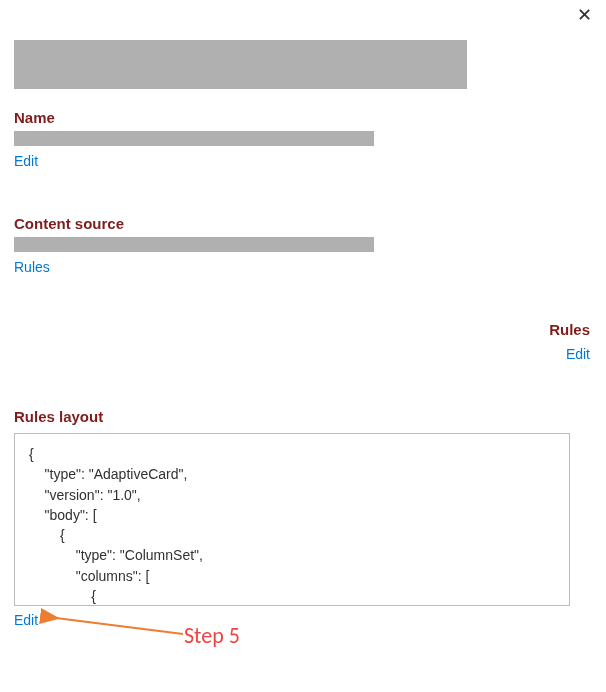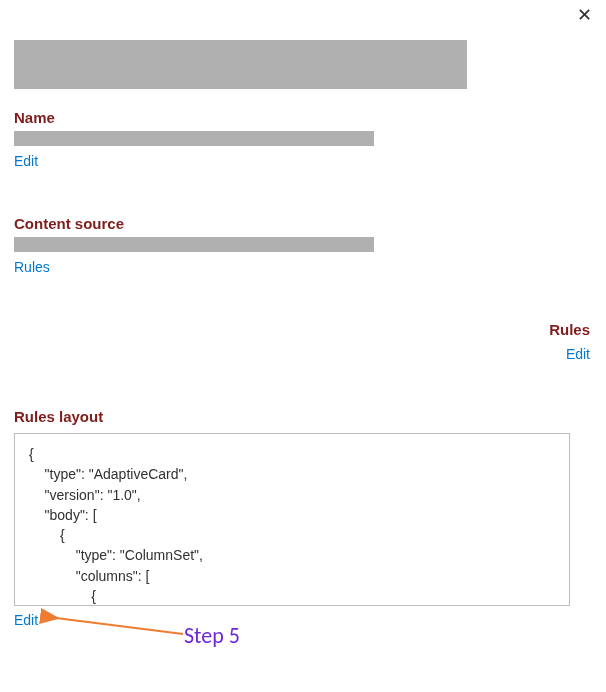--- a/index.html
+++ b/index.html
@@ -83,21 +83,21 @@
     top: 608px;
     width: 250px;
     height: 50px;
     pointer-events: none;
   }
   .annotation svg { overflow: visible; }
   .step-label {
     position: absolute;
     left: 184px;
     top: 622px;
-    color: #6d28d9;
+    color: #ef4444;
     font-size: 22px;
     font-family: Calibri, Arial, sans-serif;
   }
   ::-webkit-scrollbar { width: 16px; }
   ::-webkit-scrollbar-track { background: #f1f1f1; }
   ::-webkit-scrollbar-thumb { background: #c1c1c1; }
 </style>
 </head>
 <body>
 

